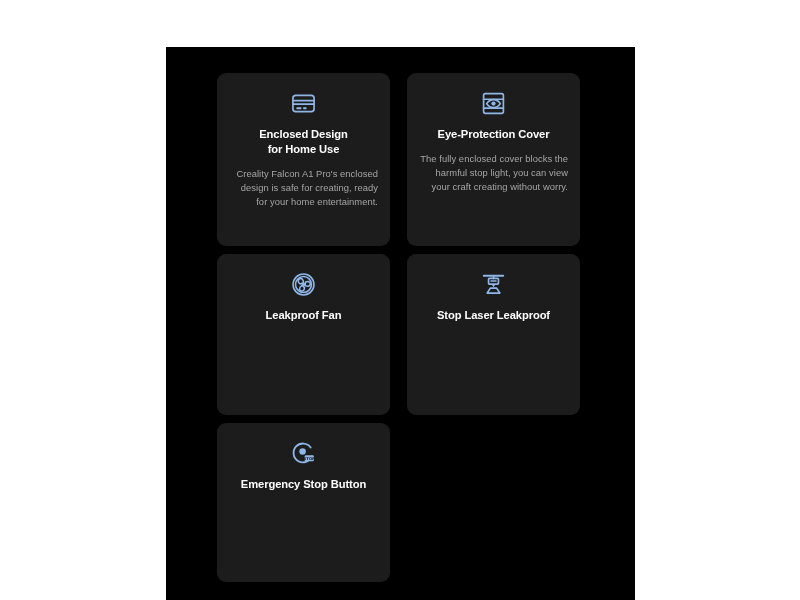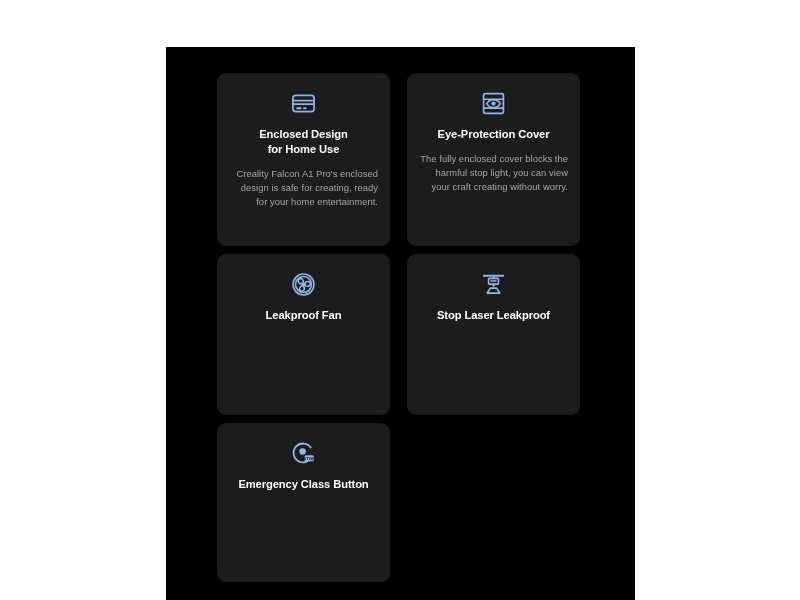--- a/index.html
+++ b/index.html
@@ -147,18 +147,18 @@
 
       <div class="card">
         <div class="card-icon">
           <svg viewBox="0 0 24 24" fill="none" stroke="#8fb6e8" stroke-width="1.6" stroke-linecap="round" stroke-linejoin="round">
             <path d="M18.4 6.6 A8.4 8.4 0 1 0 19.4 14.6"></path>
             <circle cx="11.2" cy="10.3" r="2.9" fill="#8fb6e8" stroke="none"></circle>
             <rect x="13.0" y="13.6" width="8.2" height="5.2" rx="1.1" fill="#8fb6e8" stroke="none"></rect>
             <text x="17.1" y="17.6" font-family="DejaVu Sans, sans-serif" font-size="3.4" font-weight="bold" fill="#1c1c1c" text-anchor="middle" stroke="none">STOP</text>
           </svg>
         </div>
-        <h3 class="card-title">Emergency Class Button</h3>
+        <h3 class="card-title">Emergency Stop Button</h3>
       </div>
 
     </div>
   </div>
 </div>
 
 </body></html>

